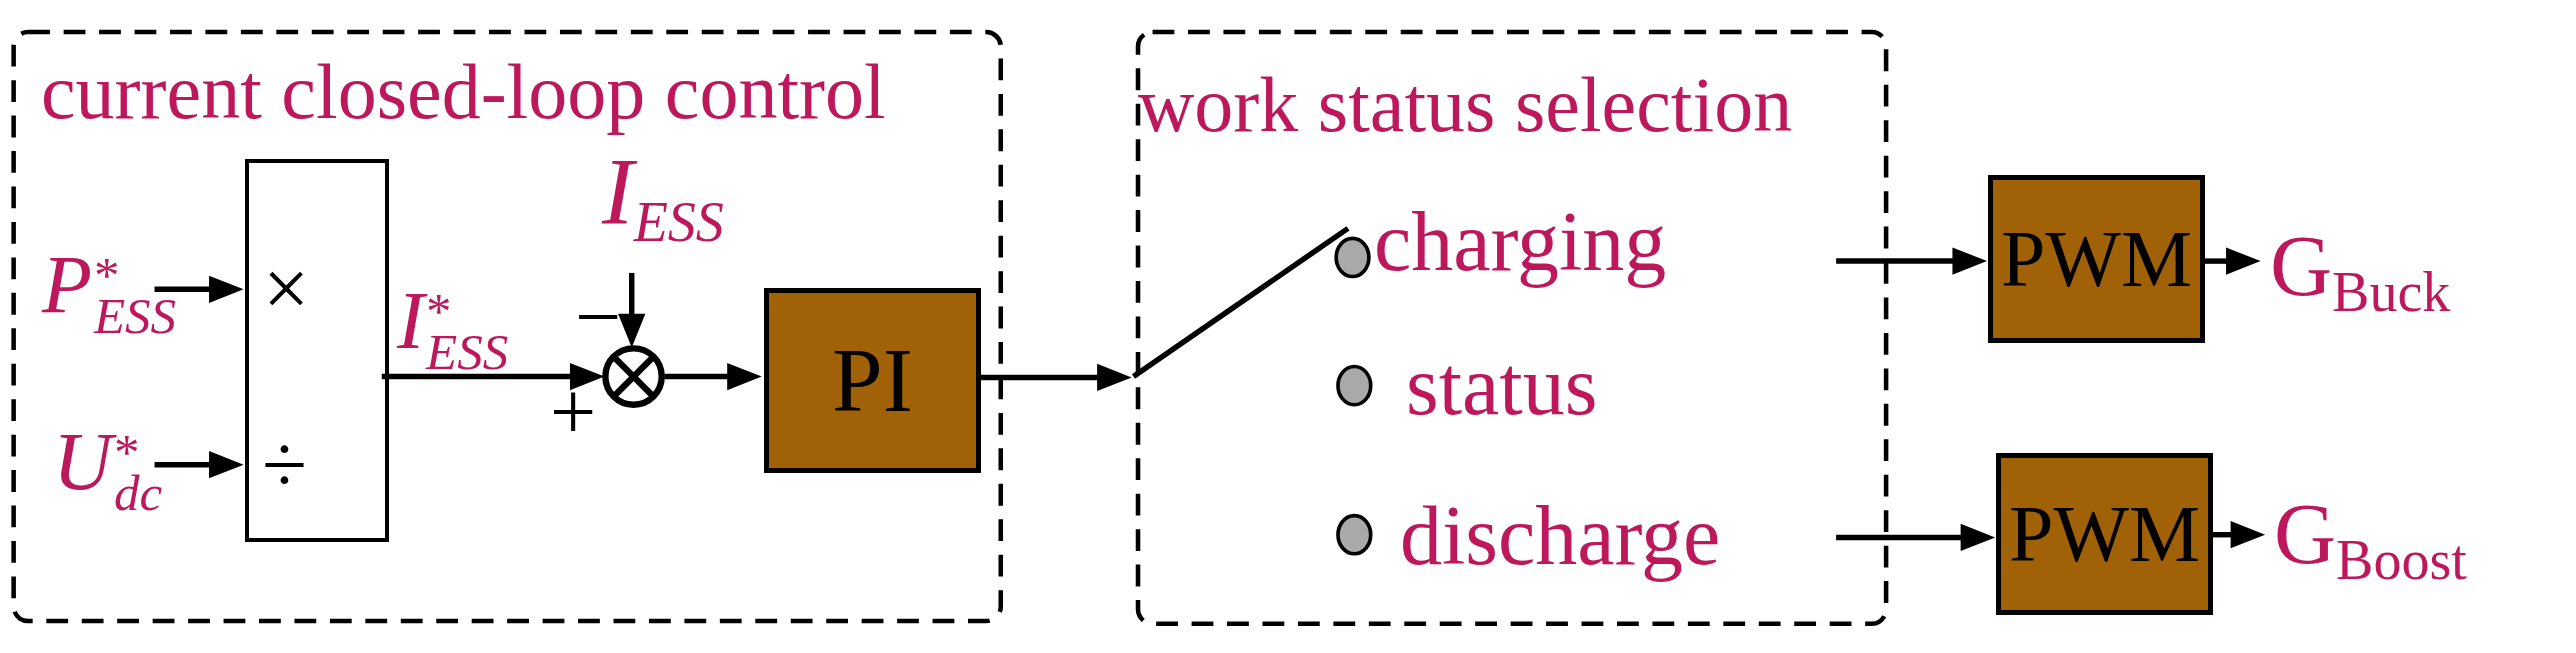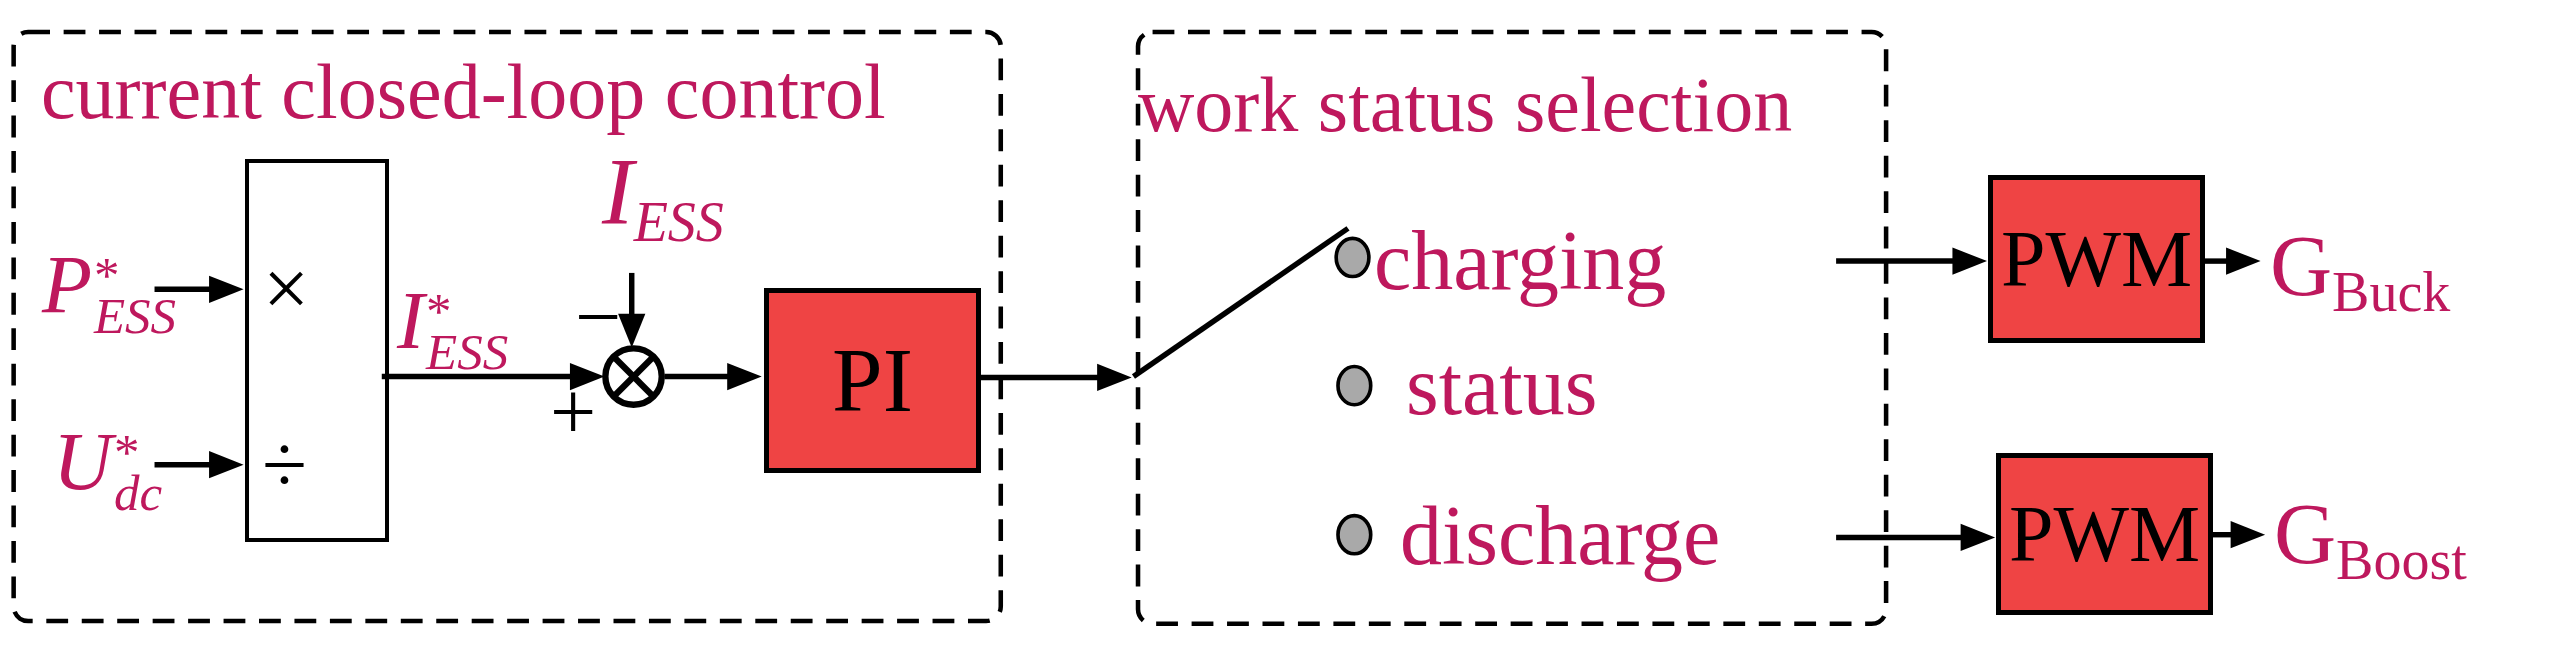--- a/index.html
+++ b/index.html
@@ -4,21 +4,21 @@
 <style>
   html,body{margin:0;padding:0;background:#fff;}
   #canvas{
     position:relative;width:2576px;height:654px;background:#ffffff;
     font-family:"Liberation Serif","DejaVu Serif",serif;color:#000;overflow:hidden;
   }
   #wires{position:absolute;left:0;top:0;width:2576px;height:654px;}
   .lbl{position:absolute;white-space:nowrap;color:#be185d;}
   .title{font-size:78px;line-height:78px;}
   .opt{font-size:84px;line-height:84px;}
-  .blockbox{position:absolute;background:#ef4444;border:5.5px solid #000;
+  .blockbox{position:absolute;background:#a16207;border:5.5px solid #000;
     display:flex;align-items:center;justify-content:center;}
   .muldiv{border-width:4.5px;background:transparent;}
   .blocktext{font-size:91px;line-height:91px;}
   .pwmtext{font-size:80px;line-height:80px;}
   .math{font-style:italic;font-size:82px;line-height:82px;}
   .math .stack{display:inline-block;vertical-align:-0.42em;line-height:0.82;
     font-size:51px;text-align:left;margin-left:1.8px;}
   .math .stack .sup{display:block;font-style:normal;}
   .math .stack .subr{display:block;}
   .gout{font-size:86px;line-height:86px;}
@@ -105,21 +105,21 @@
   <div class="lbl math" style="left:397px;top:280px;">
     <span>I</span><span class="stack"><span class="sup">*</span><span class="subr">ESS</span></span>
   </div>
   <div class="lbl ifb" style="left:602px;top:145px;">
     <span>I</span><span class="sub">ESS</span>
   </div>
 
   <div class="sign" style="left:575px;top:276px;">−</div>
   <div class="sign" style="left:550px;top:371px;">+</div>
 
-  <div class="lbl opt" style="left:1374px;top:219px;">charging</div>
+  <div class="lbl opt" style="left:1374px;top:200px;">charging</div>
   <div class="lbl opt" style="left:1406px;top:344px;">status</div>
   <div class="lbl opt" style="left:1400px;top:494px;">discharge</div>
 
   <div class="lbl gout" style="left:2270px;top:223px;">
     <span>G</span><span class="sub">Buck</span>
   </div>
   <div class="lbl gout" style="left:2274px;top:491px;">
     <span>G</span><span class="sub">Boost</span>
   </div>
 

